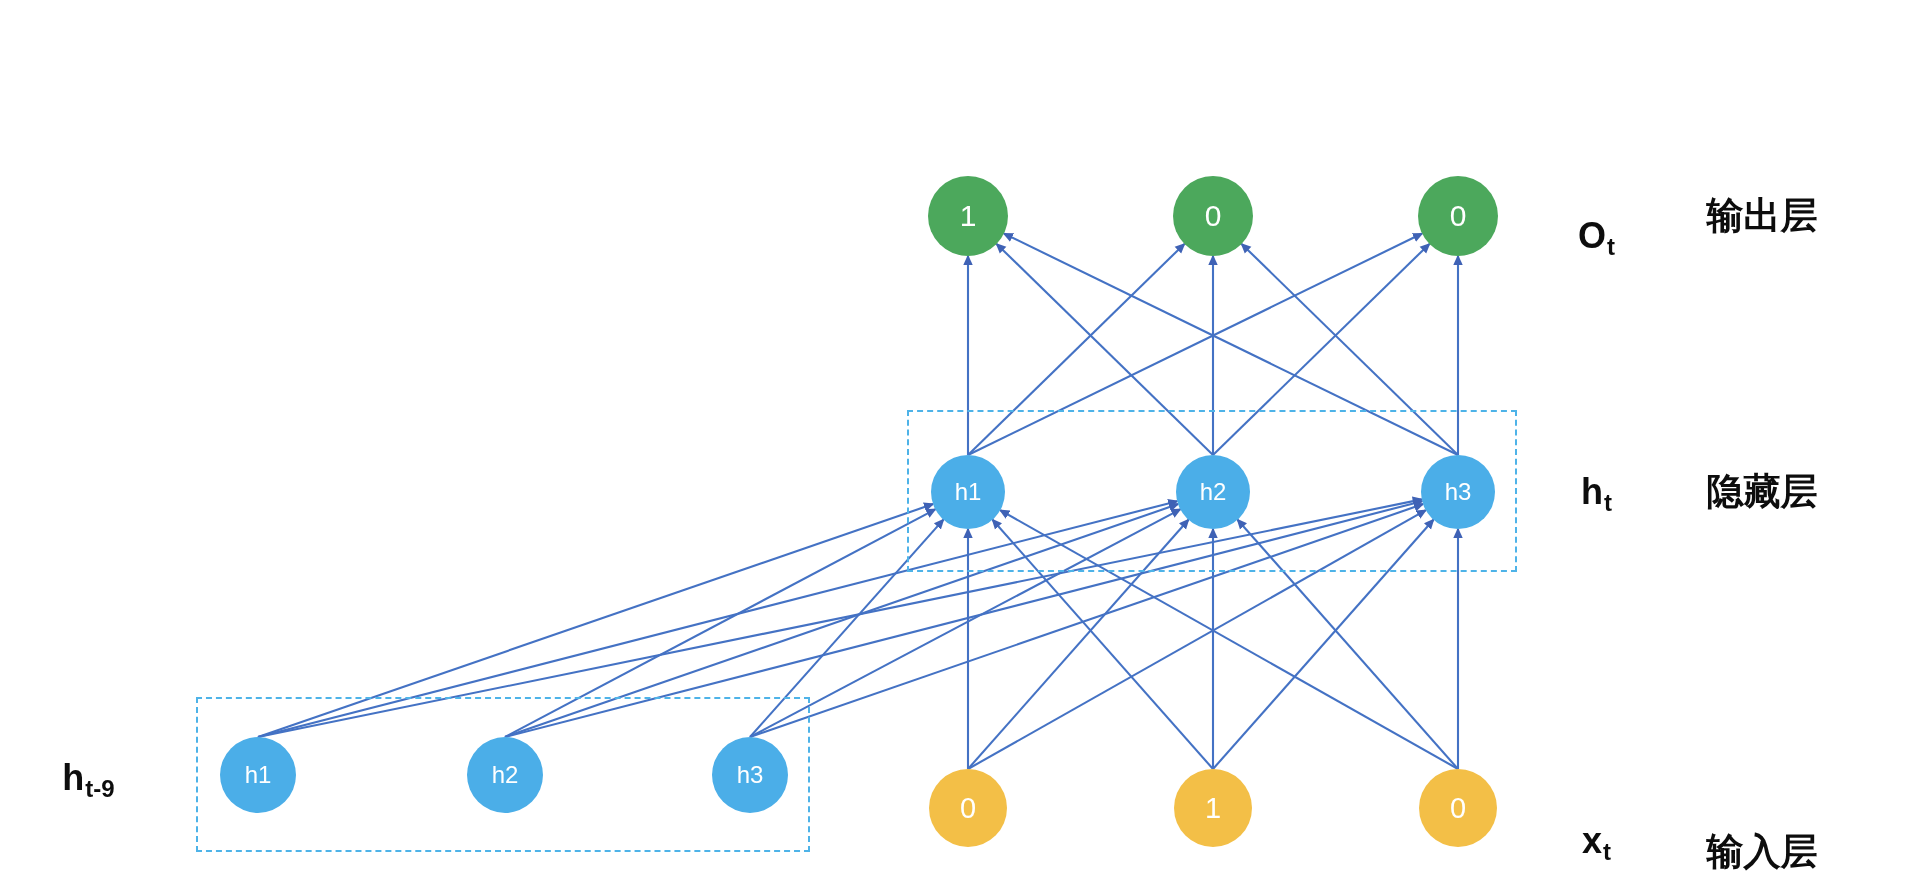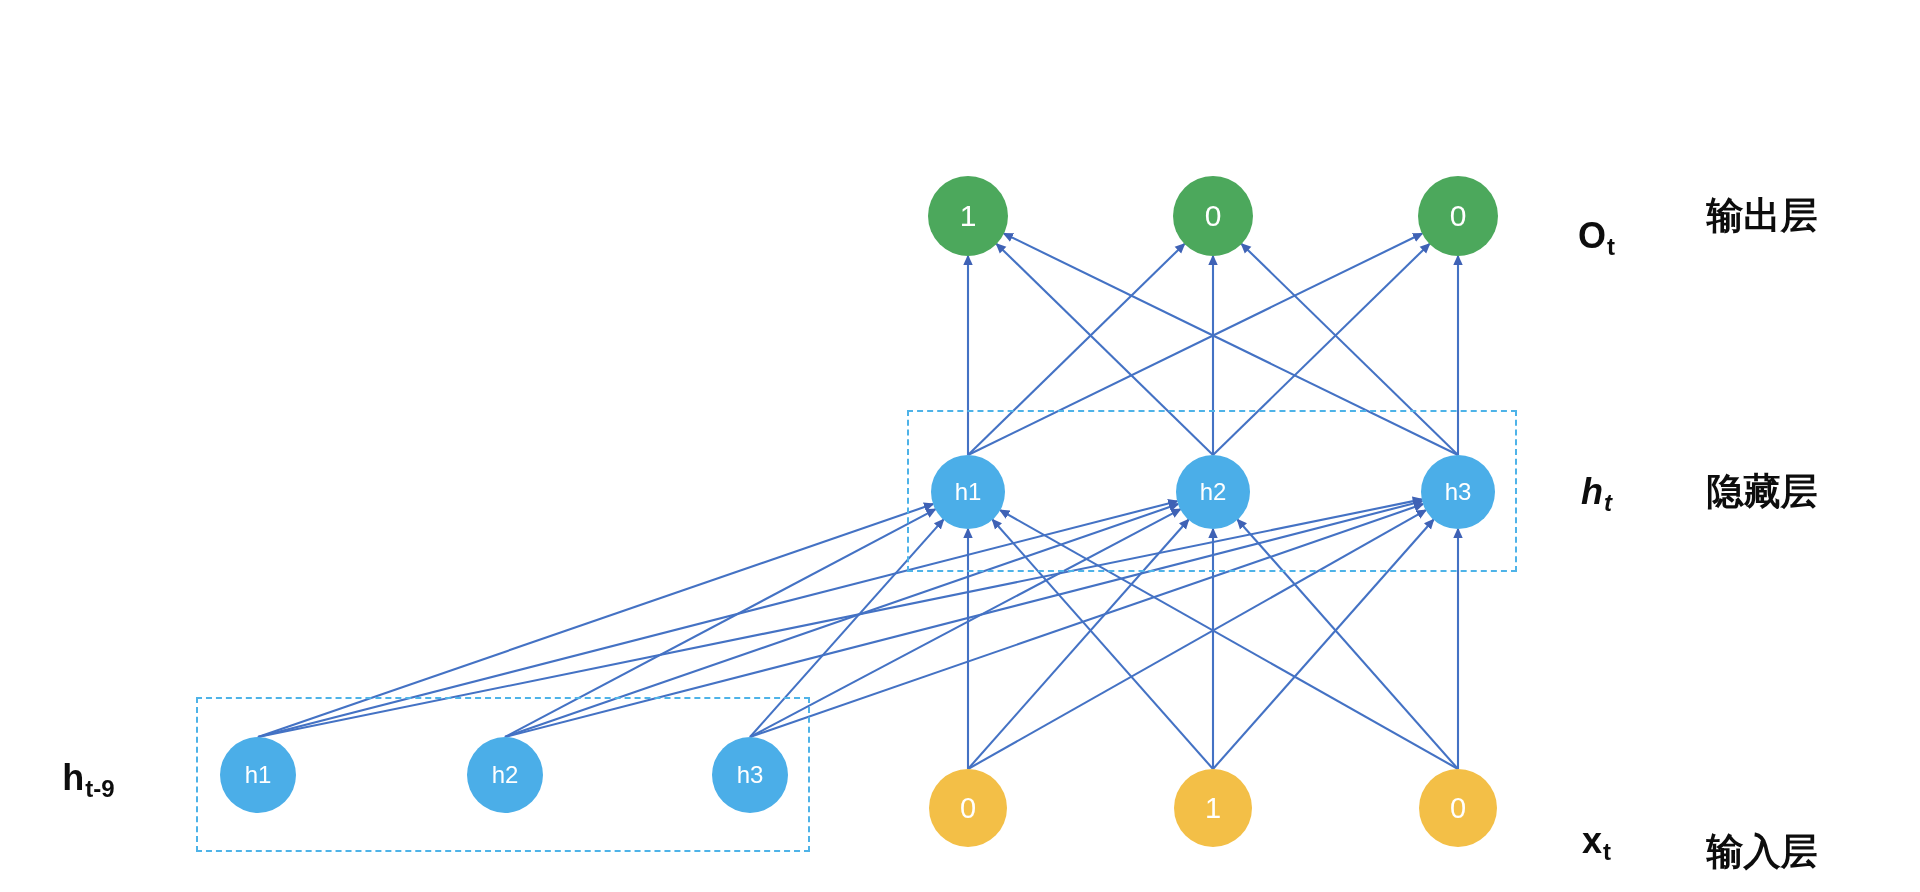--- a/index.html
+++ b/index.html
@@ -106,21 +106,21 @@
         <span>h2</span>
       </div>
       <div class="node prev" style="left: 750px; top: 775px;">
         <span>h3</span>
       </div>
     </div>
 
   <div class="sym" id="sym-out" style="left: 1596px; top: 216px; margin-top: 20px;">O<sub>t</sub></div>
   <div class="cnlabel" id="cn-out" style="left: 1762px; top: 216px;">输出层</div>
 
-  <div class="sym" id="sym-hid" style="left: 1596px; top: 492px; font-style: italic;">h<sub>t</sub></div>
+  <div class="sym" id="sym-hid" style="left: 1596px; top: 492px;">h<sub>t</sub></div>
   <div class="cnlabel" id="cn-hid" style="left: 1762px; top: 492px;">隐藏层</div>
 
   <div class="sym" id="sym-inp" style="left: 1596px; top: 841px;">x<sub>t</sub></div>
   <div class="cnlabel" id="cn-inp" style="left: 1762px; top: 852px;">输入层</div>
 
   <div class="sym" id="sym-prev" style="left: 88px; top: 778px;">h<sub>t-9</sub></div>
 
 </div>
 
 </body></html>

